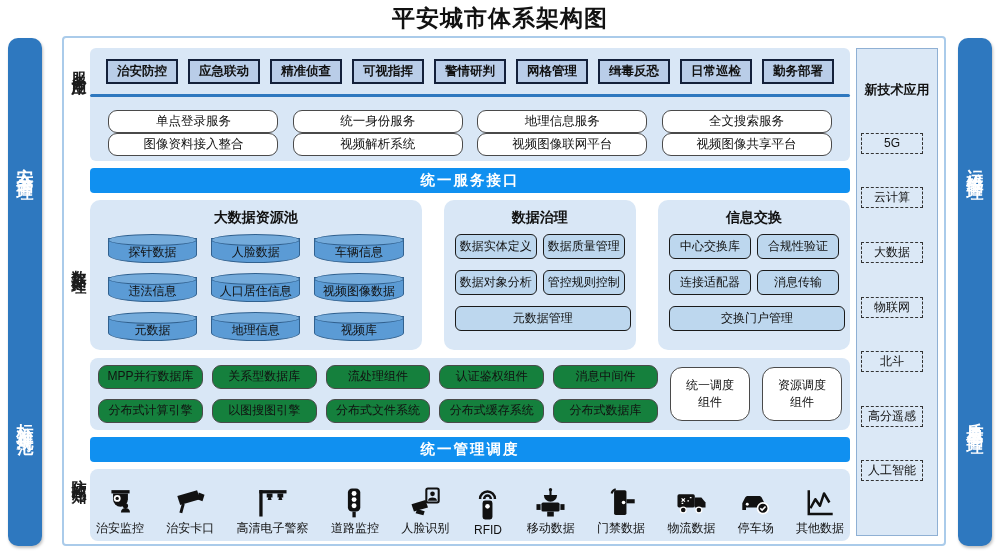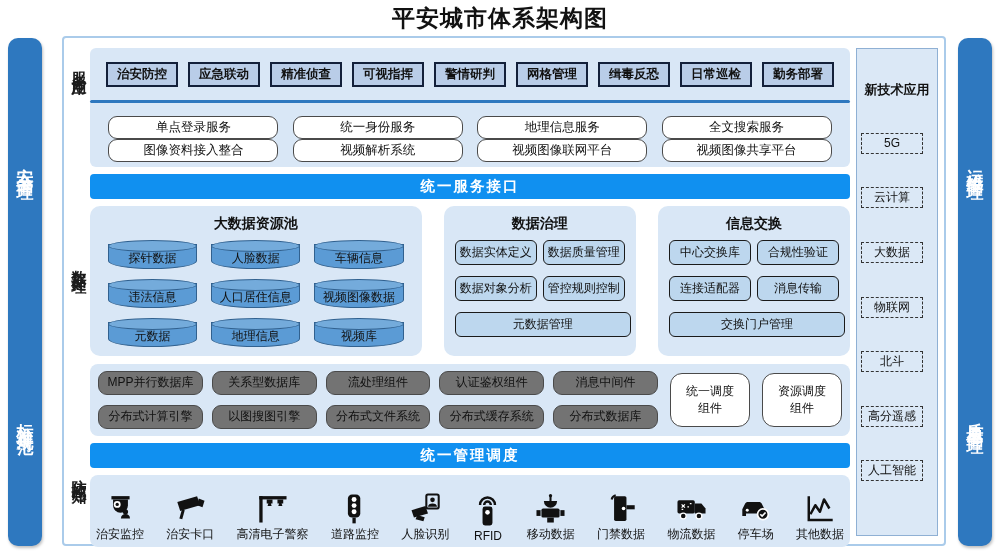--- a/index.html
+++ b/index.html
@@ -16,21 +16,21 @@
   .frame { position:absolute; left:62px; top:36px; width:884px; height:510px; background:#fff;
            border:2px solid #aacbea; border-radius:4px; }
 
   .row-label { position:absolute; left:5px; writing-mode:vertical-rl; font-weight:bold; font-size:15px; color:#1c1c1c; letter-spacing:3px; }
   .row-label.services { top:22px; }
   .row-label.data { top:220px; }
   .row-label.sensing { top:430px; }
 
   .main { position:absolute; left:26px; top:10px; width:760px; }
 
-  .strip-a { height:52px; background:#d9e7f6; border-radius:6px 6px 0 0; display:flex; align-items:center; justify-content:space-evenly; padding:0 6px; }
+  .strip-a { height:46px; background:#d9e7f6; border-radius:6px 6px 0 0; display:flex; align-items:center; justify-content:space-evenly; padding:0 6px; }
   .divider { height:3px; background:#2e78bf; border-radius:2px; }
   .strip-b { height:64px; background:#d9e7f6; border-radius:0 0 6px 6px; display:flex; flex-direction:column; justify-content:space-evenly; padding:13px 4px; }
   .svc-row { display:flex; justify-content:space-evenly; }
 
   .btn-dark { background:#b9cde8; border:2px solid #13203a; padding:2px 9px; font-size:12.5px; font-weight:bold; white-space:nowrap; }
   .btn-white { width:170px; height:23px; line-height:20px; text-align:center; background:#fff; border:1.5px solid #4a4a4a; border-radius:9px; font-size:12.5px; white-space:nowrap; }
 
   .banner { margin:7px 0; height:25px; background:#1090f0; border-radius:4px; color:#fff; font-weight:bold; font-size:14.5px; text-align:center; line-height:25px; letter-spacing:2px; }
 
   .data-row { display:flex; gap:22px; height:150px; }
@@ -41,21 +41,21 @@
   .cyl { position:relative; height:25px; background:#5b9bd5; border:1px solid #31618f; border-radius:0 0 50px 50px / 0 0 9px 9px; font-size:12px; text-align:center; }
   .cyl::before { content:""; position:absolute; top:-5px; left:-1px; right:-1px; height:10px; background:#74abdb; border:1px solid #31618f; border-radius:50%; }
   .cyl span { position:relative; z-index:1; line-height:26px; white-space:nowrap; }
   .gov { width:199px; display:flex; flex-direction:column; }
   .gov-row { display:flex; justify-content:space-between; margin-bottom:11px; }
   .btn-gov { background:#bdd7ee; border:1.5px solid #1a1a1a; border-radius:6px; font-size:12px; padding:3px 2px; text-align:center; flex:1; margin:0 3px; white-space:nowrap; }
   .btn-gov.wide { flex:none; width:100%; margin:0 3px; }
 
   .comp-strip { margin-top:8px; background:#d9e7f6; border-radius:8px; padding:9px 8px; display:flex; gap:12px; align-items:center; height:72px; }
   .comp-grid { flex:1; display:grid; grid-template-columns:repeat(5,1fr); gap:10px 9px; }
-  .btn-comp { height:24px; line-height:21px; text-align:center; background:#737373; border:1.5px solid #4a4a4a; border-radius:9px; font-size:12px; white-space:nowrap; }
+  .btn-comp { height:24px; line-height:21px; text-align:center; background:#15803d; border:1.5px solid #4a4a4a; border-radius:9px; font-size:12px; white-space:nowrap; }
   .btn-tall { width:80px; height:54px; background:#fff; border:1.5px solid #4a4a4a; border-radius:12px; display:flex; align-items:center; justify-content:center; text-align:center; font-size:12px; padding:4px 14px; }
 
   .sense-strip { background:#d9e7f6; border-radius:8px; height:72px; display:flex; justify-content:space-between; align-items:flex-end; padding:4px 6px; }
   .sense { display:flex; flex-direction:column; align-items:center; }
   .sense svg { width:33px; height:33px; display:block; }
   .sense-label { font-size:12px; white-space:nowrap; margin-top:1px; }
 
   .newtech { position:absolute; left:792px; top:10px; width:82px; height:488px; background:#dbe8f6; border:1px solid #8fb0d4;
              display:flex; flex-direction:column; align-items:center; }
   .newtech-title { margin-top:32px; font-weight:bold; font-size:13px; text-align:center; }

